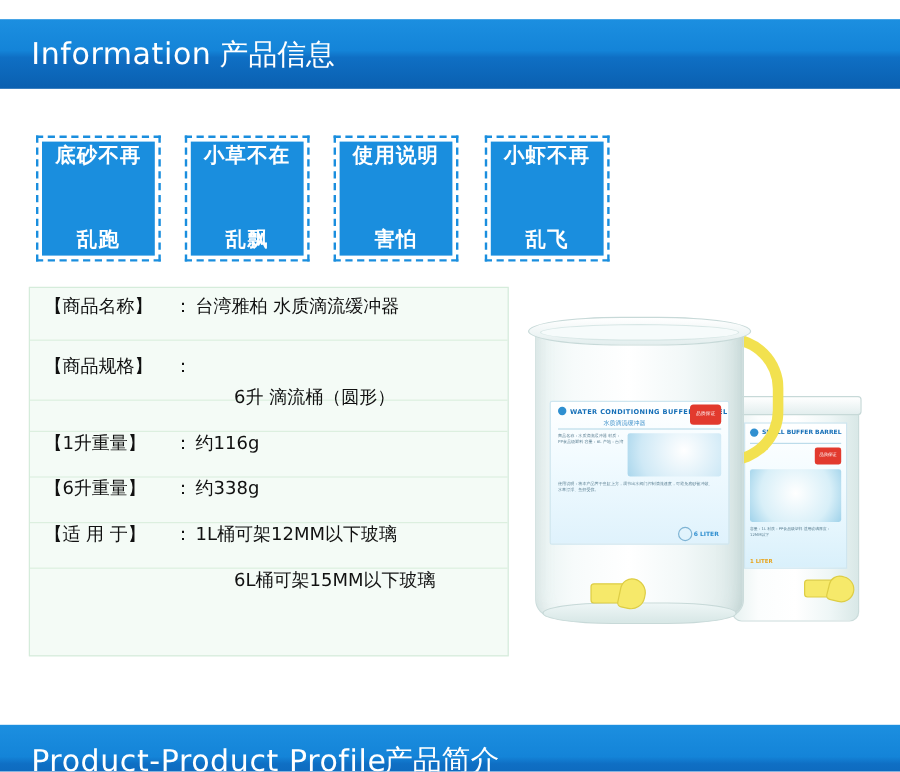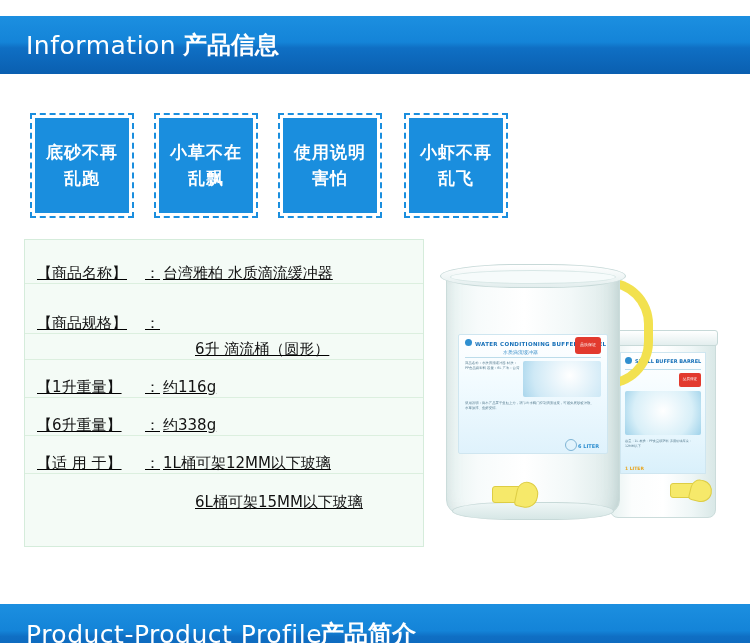--- a/index.html
+++ b/index.html
@@ -18,63 +18,62 @@
   }
   .banner.top{top:16px;text-align:center;}
   .banner.bottom{top:604px;height:59px;}
   .banner .en{
     position:absolute;left:26px;top:50%;transform:translateY(-50%);
     color:#ffffff;font-size:25px;letter-spacing:0.5px;
     font-family:"DejaVu Sans","Liberation Sans",sans-serif;
   }
   .banner .cn{
     position:absolute;top:50%;transform:translateY(-50%);
-    color:#ffffff;font-size:24px;font-weight:bold;
+    color:#ffffff;font-size:24px;font-weight:normal;
     font-family:"DejaVu Sans","Liberation Sans",sans-serif;
   }
   .banner.top .cn{left:183px;}
   .banner.bottom .cn{left:320px;}
 
   
   .features{
     position:absolute;left:30px;top:113px;width:690px;height:107px;
   }
   .feat{
     position:absolute;top:0;width:104px;height:105px;
     border:2px dashed #1a8ede;
     box-sizing:border-box;
     padding:3px;
   }
   .feat .inner{
     width:100%;height:100%;
     background:#1a8ede;
     color:#ffffff;
-    display:flex;flex-direction:column;align-items:center;justify-content:center;
+    display:flex;flex-direction:column;align-items:center;justify-content:space-between;
     font-size:17px;font-weight:bold;line-height:1.5;
     text-align:center;
     letter-spacing:1px;
   }
   .feat.f0{left:0px;}
   .feat.f1{left:124px;}
   .feat.f2{left:248px;}
   .feat.f3{left:374px;}
 
   
   .spec{
     position:absolute;left:24px;top:239px;width:400px;height:308px;
     background:#f4fbf6;
     border:1px solid #d5ecdb;
     box-sizing:border-box;
   }
   .spec-row{
     position:absolute;left:0;width:100%;height:38px;
-    display:flex;align-items:flex-end;
+    display:flex;align-items:flex-start;
     box-sizing:border-box;
     border-bottom:1px solid #dcefdf;
-    text-decoration:underline;
   }
   .spec-row.noline{border-bottom:none;}
   .spec-label{
     width:120px;min-width:120px;
     padding-left:12px;
     font-size:15px;color:#111111;
     box-sizing:border-box;
     white-space:nowrap;
   }
   .spec-colon{

